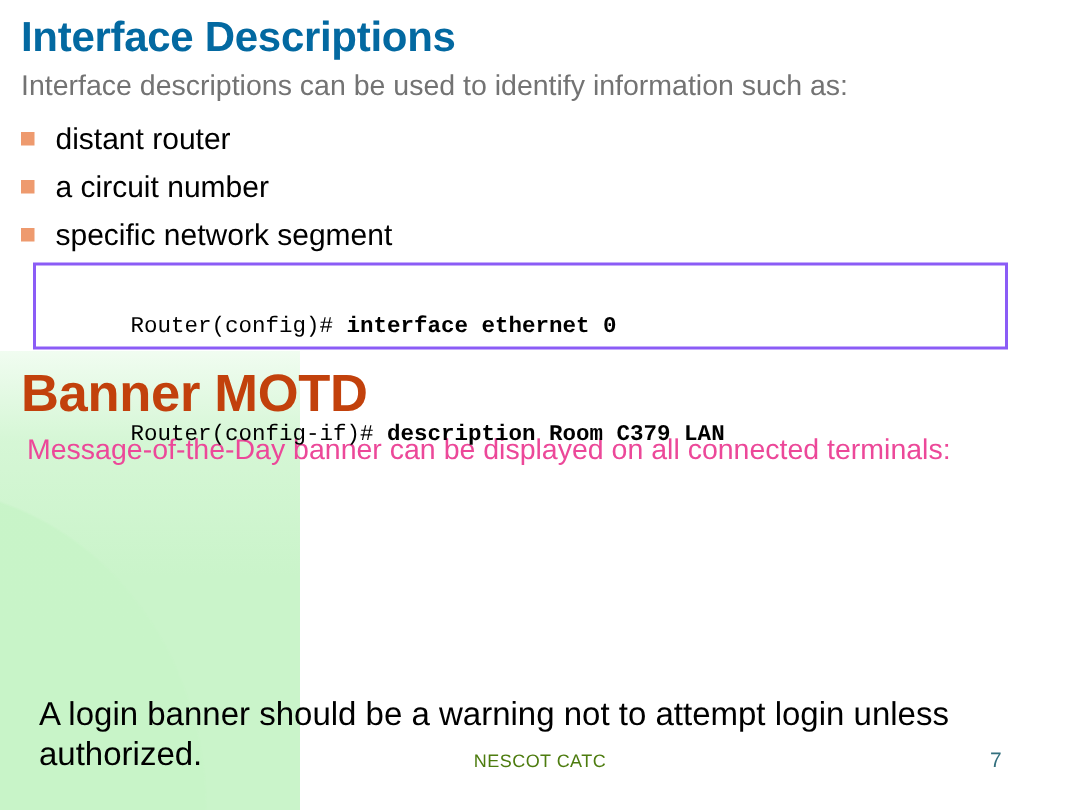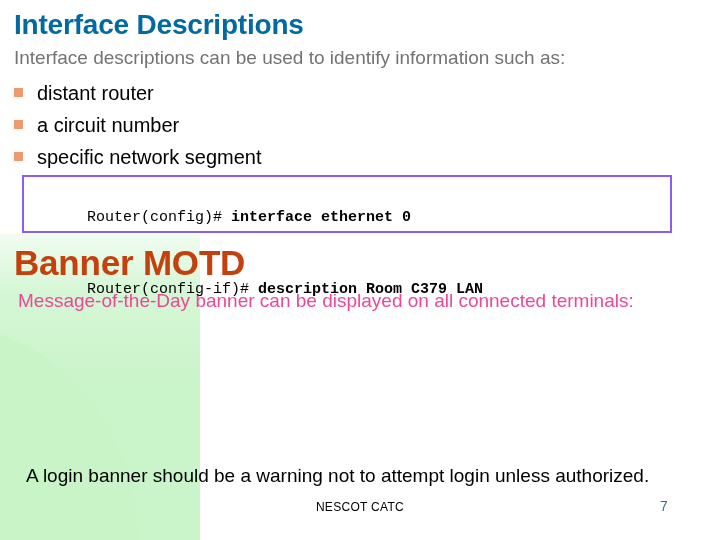--- a/index.html
+++ b/index.html
@@ -89,21 +89,21 @@
     width: 678px;
     font-size: 19px;
     line-height: 25px;
     color: #ec4899;
   }
 
   .closing {
     left: 26px;
     top: 462px;
     width: 672px;
-    font-size: 19px;
+    font-size: 22px;
     line-height: 27px;
     color: #000000;
   }
 
   
   .bullets {
     left: 0;
     top: 78px;
     width: 700px;
   }
@@ -156,21 +156,21 @@
   .code-line { white-space: pre; }
   .code-line b { font-weight: bold; }
 
   
   .footer-center {
     left: 0;
     top: 500px;
     width: 720px;
     text-align: center;
     font-size: 12px;
-    color: #000000;
+    color: #4d7c0f;
     letter-spacing: 0.3px;
   }
   .footer-page {
     left: 660px;
     top: 498px;
     width: 40px;
     text-align: left;
     font-size: 14px;
     color: #33707e;
   }

